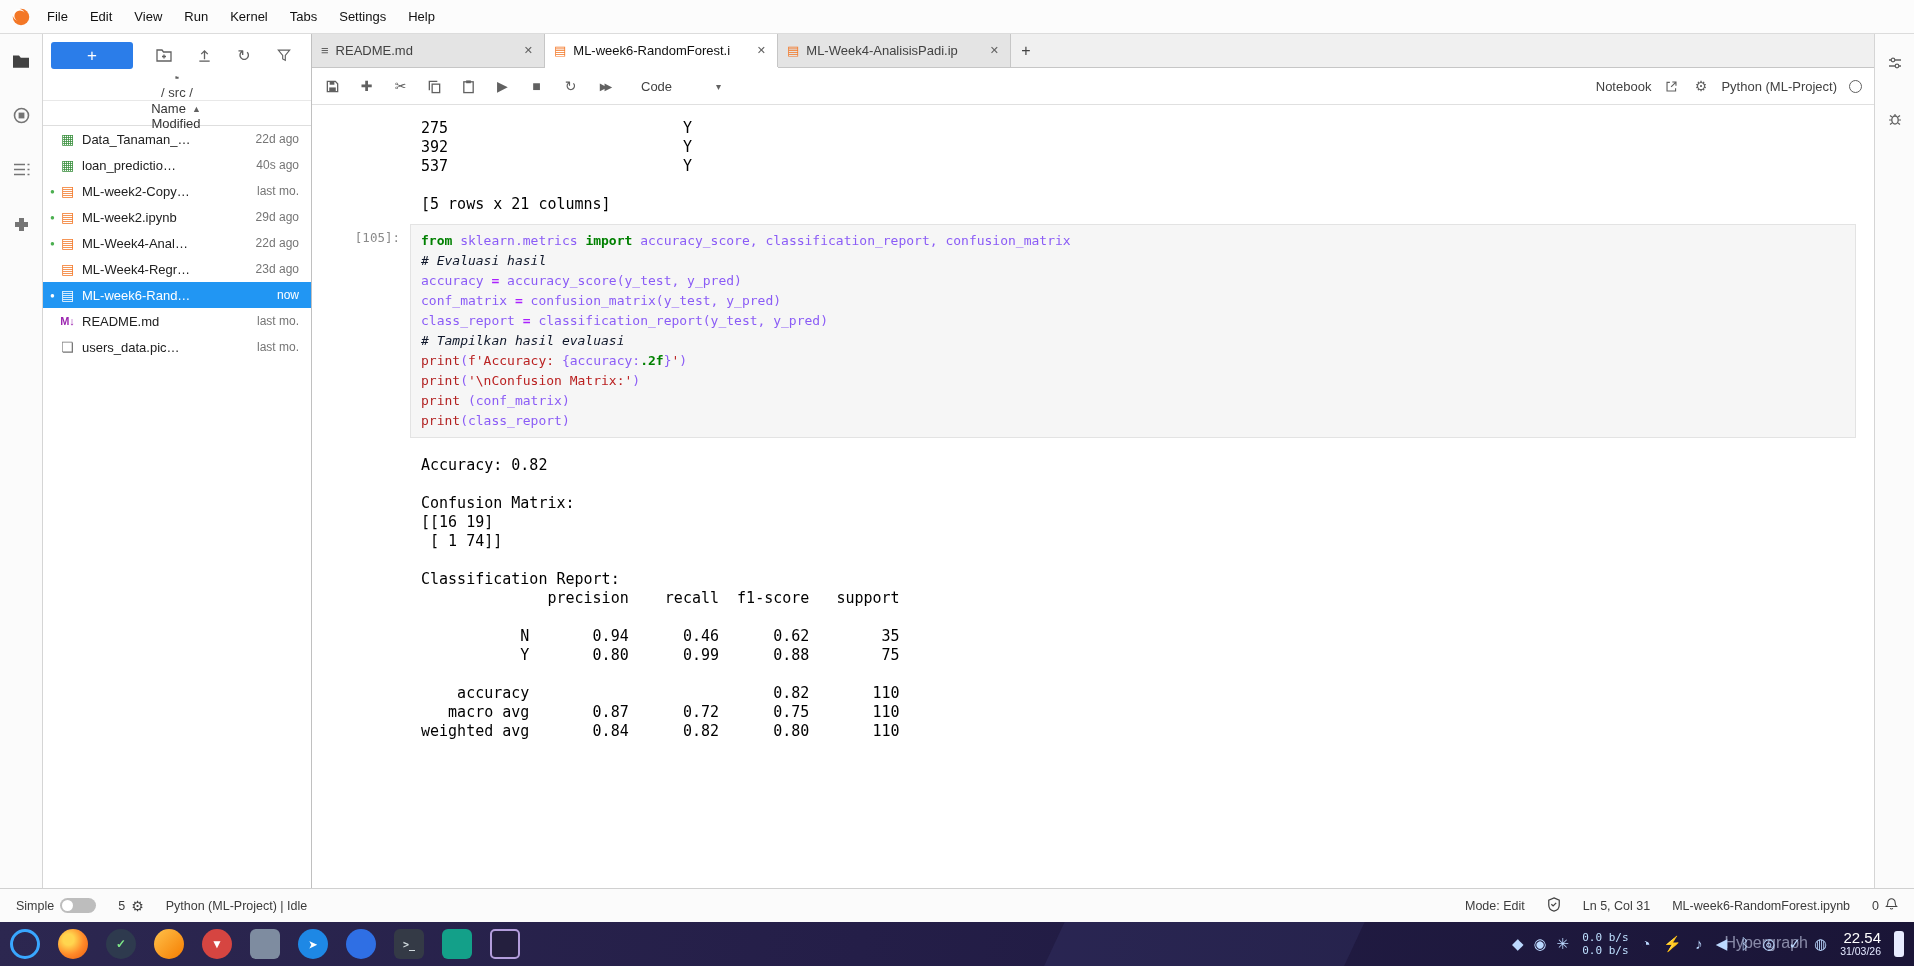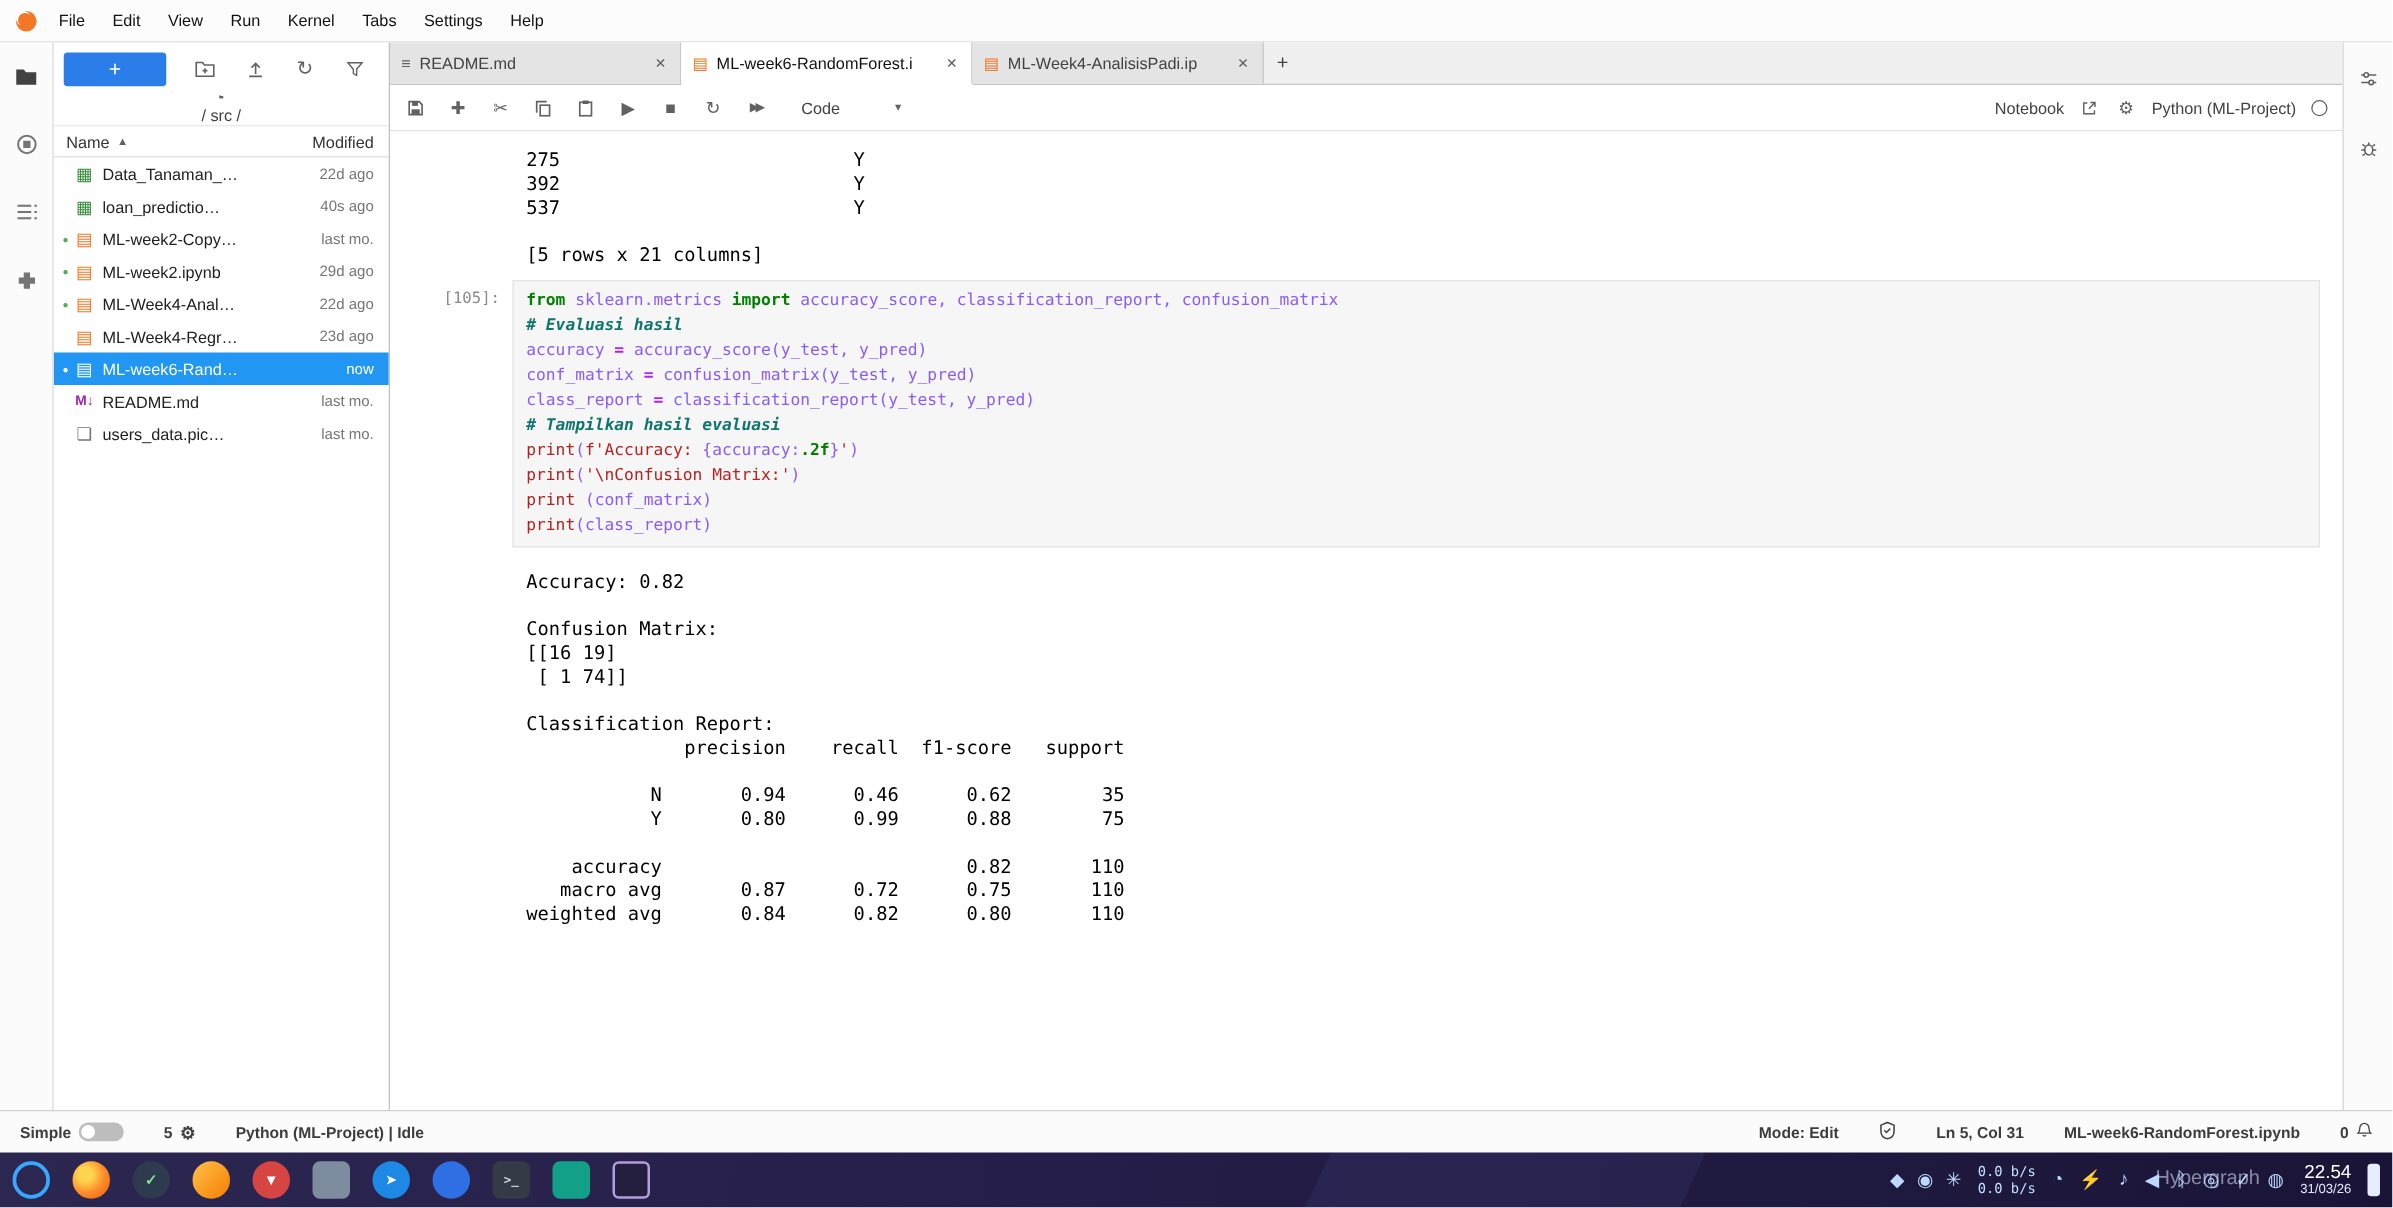--- a/index.html
+++ b/index.html
@@ -17,21 +17,21 @@
   #main { flex:1 1 auto; display:flex; min-height:0; }
   #leftstrip { width:43px; background:#fbfbfb; border-right:1px solid #d5d5d5; display:flex; flex-direction:column; align-items:center; padding-top:12px; gap:24px; }
   .strip-btn { width:36px; height:30px; display:flex; align-items:center; justify-content:center; }
 
   
   #filebrowser { width:269px; background:#fff; border-right:1px solid #c0c0c0; display:flex; flex-direction:column; }
   .fb-toolbar { height:42px; display:flex; align-items:center; padding:0 8px; gap:14px; }
   #newlauncher { width:82px; height:27px; background:#2b7de9; color:#fff; border:none; border-radius:3px; font-size:17px; line-height:1; cursor:pointer; margin-right:6px; }
   .fb-ic { width:22px; height:22px; display:inline-flex; align-items:center; justify-content:center; color:#616161; font-size:16px; }
   .fb-crumbs { height:24px; display:flex; align-items:center; padding:0 10px; gap:6px; color:#424242;flex-direction:column; }
-  .fb-header { height:26px; display:flex; align-items:center; padding:0 12px 0 10px; border-top:1px solid #e8e8e8; border-bottom:1px solid #dedede; color:#333; }
+  .fb-header { height:26px; display:flex; align-items:center; padding:0 12px 0 10px; border-top:1px solid #e8e8e8; border-bottom:1px solid #dedede; color:#333;flex-direction:column; }
   .fb-header .hname { flex:1; display:flex; gap:6px; align-items:center; }
   .sort { font-size:9px; color:#616161; }
   #filelist { flex:1; overflow:hidden; }
   .frow { display:flex; align-items:center; height:26px; padding:0 12px 0 4px; cursor:default; }
   .dot { width:11px; font-size:8px; color:transparent; text-align:center; flex:0 0 auto; }
   .dot.on { color:#4caf50; }
   .fi { width:19px; text-align:center; margin-right:5px; font-size:14px; flex:0 0 auto; }
   .fi.csv { color:#388e3c; }
   .fi.nb { color:#f37726; }
   .fi.md { color:#9c27b0; font-weight:bold; font-size:11px; }
@@ -68,32 +68,32 @@
 
   
   #nbcontent { flex:1; overflow:hidden; padding-top:14px; background:#fff; }
   .cellrow { display:flex; margin-bottom:10px; }
   .gutter { width:98px; flex:0 0 auto; text-align:right; padding:6px 10px 0 0; color:#8a8a8a; font-family:"DejaVu Sans Mono",monospace; font-size:12.5px; }
   .cellbox { flex:1; margin-right:18px; background:#f6f6f6; border:1px solid #e3e3e3; padding:6px 10px; }
   .cline { font-family:"DejaVu Sans Mono",monospace; font-size:13px; line-height:20px; white-space:pre; }
   .out { font-family:"DejaVu Sans Mono",monospace; font-size:15px; line-height:19px; white-space:pre; color:#000; padding-left:11px; }
   .coderow { margin-bottom:18px; }
   .tok-kw { color:#008000; font-weight:bold; }
-  .tok-cm { color:#0f766e; font-style:italic;font-weight:bold; }
+  .tok-cm { color:#0f172a; font-style:italic; }
   .tok-op { color:#AA22FF; font-weight:bold; }
   .tok-st { color:#BA2121; }
   .tok-fn { color:#B22222; }
   .tok-pl { color:#8b5cf6; }
 
   
   #rightstrip { width:40px; background:#fbfbfb; border-left:1px solid #d5d5d5; display:flex; flex-direction:column; align-items:center; padding-top:14px; gap:26px; }
 
   
   #statusbar { height:34px; flex:0 0 auto; background:#fbfbfb; border-top:1px solid #d0d0d0; display:flex; justify-content:space-between; align-items:center; padding:0 16px; font-size:12.5px; color:#3c3c3c; }
-  .sb-left, .sb-right { display:flex; align-items:center; gap:32px;font-weight:bold; }
+  .sb-left, .sb-right { display:flex; align-items:center; gap:22px; }
   .sb-pair { display:flex; align-items:center; gap:6px; }
   .toggle { width:36px; height:15px; background:#bdbdbd; border-radius:8px; position:relative; display:inline-block; cursor:pointer; }
   .knob { position:absolute; left:2px; top:2px; width:11px; height:11px; background:#fff; border-radius:50%; }
   .sb-gear { font-size:14px; color:#424242; }
 
   
   #taskbar { height:44px; flex:0 0 auto; position:relative; background:linear-gradient(100deg,#2c2750 0%,#241e48 45%,#1a1537 100%); display:flex; align-items:center; padding:0 10px; overflow:hidden; }
   #taskbar::before { content:""; position:absolute; left:55%; top:-10px; width:300px; height:70px; background:#8ea0ff; opacity:0.07; transform:skewX(-25deg); }
   #apps { display:flex; align-items:center; gap:18px; margin-right:auto; position:relative; z-index:2; }
   .tb-app { width:30px; height:30px; border-radius:50%; display:flex; align-items:center; justify-content:center; color:#fff; font-size:12px; font-weight:bold; cursor:pointer; }

